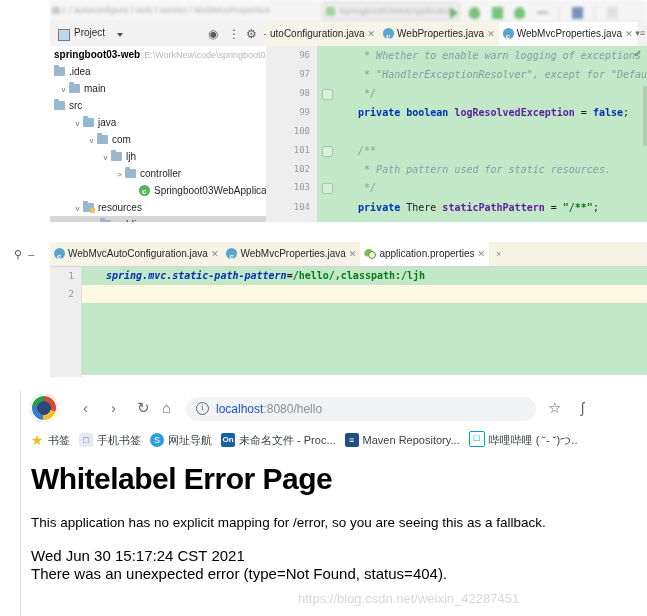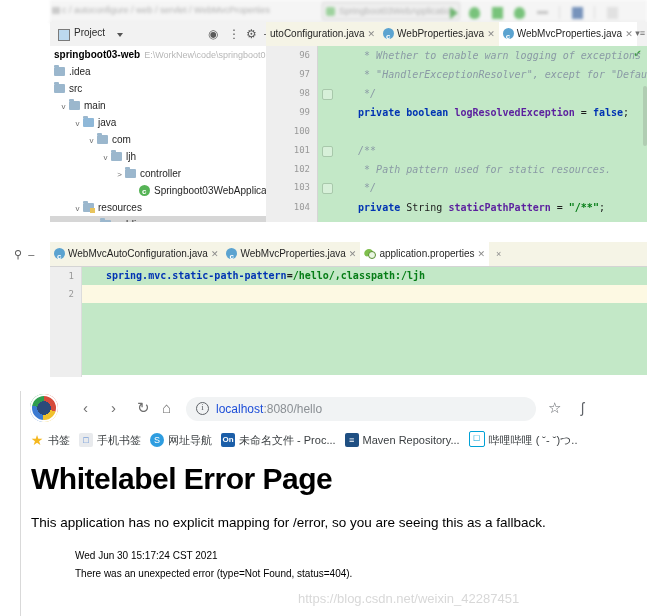--- a/index.html
+++ b/index.html
@@ -420,21 +420,21 @@
   .p2-row.cur   { background: #fdf9e3; }
   .p2-text {
     position: absolute;
     left: 24px; top: 0;
     line-height: 18px;
     font-family: "DejaVu Sans Mono", monospace;
     font-size: 10px;
     white-space: pre;
     font-weight: bold;
   }
-  .p-key { color: #0033b3; }
+  .p-key { color: #0033b3; font-style: italic; }
   .p-eq  { color: #1c1c1c; }
   .p-val { color: #067d17; }
   .p2-fill {
     position: absolute;
     left: 32px; top: 36px;
     width: 565px; height: 72px;
     background: #c3e8c7;
   }
 
   
@@ -578,25 +578,24 @@
   .wl-p1 {
     position: absolute;
     left: 10px; top: 62px;
     font-size: 13.5px;
     color: #000;
     white-space: nowrap;
   }
   .wl-p2 {
     position: absolute;
     left: 10px; top: 94px;
-    font-size: 10px;
+    font-size: 15px;
     color: #000;
     white-space: nowrap;
     line-height: 18px;
-    margin-left: 44px;
   }
   .watermark {
     position: absolute;
     left: 298px; top: 200px;
     font-size: 13px;
     color: #d8d8d8;
     white-space: nowrap;
   }
 </style>
 </head>
@@ -632,25 +631,25 @@
     <span class="hdr-ic" style="left:214px;">–</span>
   </div>
 
   <div class="tree">
     <div class="trow" style="padding-left:4px;">
       <span class="proj-name">springboot03-web</span><span class="proj-path">E:\WorkNew\code\springboot03-web</span>
     </div>
     <div class="trow" style="padding-left:4px;">
       <span class="fold"></span><span>.idea</span>
     </div>
+    <div class="trow" style="padding-left:8px;">
+      <span class="twist">v</span><span class="fold"></span><span>main</span>
+    </div>
     <div class="trow" style="padding-left:4px;">
       <span class="fold"></span><span>src</span>
-    </div>
-    <div class="trow" style="padding-left:8px;">
-      <span class="twist">v</span><span class="fold"></span><span>main</span>
     </div>
     <div class="trow" style="padding-left:22px;">
       <span class="twist">v</span><span class="fold src"></span><span>java</span>
     </div>
     <div class="trow" style="padding-left:36px;">
       <span class="twist">v</span><span class="fold"></span><span>com</span>
     </div>
     <div class="trow" style="padding-left:50px;">
       <span class="twist">v</span><span class="fold"></span><span>ljh</span>
     </div>
@@ -681,21 +680,21 @@
     <div class="ed1-scroll"></div>
 
     <div class="code-line" style="top:0px;"><span class="ln">96</span><span class="src cmt">    * Whether to enable warn logging of exceptions resolved by</span></div>
     <div class="code-line" style="top:19px;"><span class="ln">97</span><span class="src cmt">    * "HandlerExceptionResolver", except for "DefaultHandlerExc</span></div>
     <div class="code-line" style="top:38px;"><span class="ln">98</span><span class="foldmark" style="top:5px;"></span><span class="src cmt">    */</span></div>
     <div class="code-line" style="top:57px;"><span class="ln">99</span><span class="src"><span class="kw">   private </span><span class="kw">boolean </span><span class="fld">logResolvedException </span><span class="pln">= </span><span class="kw">false</span><span class="pln">;</span></span></div>
     <div class="code-line" style="top:76px;"><span class="ln">100</span></div>
     <div class="code-line" style="top:95px;"><span class="ln">101</span><span class="foldmark" style="top:5px;"></span><span class="src cmt">   /**</span></div>
     <div class="code-line" style="top:114px;"><span class="ln">102</span><span class="src cmt">    * Path pattern used for static resources.</span></div>
     <div class="code-line" style="top:132px;"><span class="ln">103</span><span class="foldmark" style="top:5px;"></span><span class="src cmt">    */</span></div>
-    <div class="code-line" style="top:152px;"><span class="ln">104</span><span class="src"><span class="kw">   private </span><span class="pln">String </span><span class="fld">staticPathPattern </span><span class="pln">= </span><span class="str">"/**"</span><span class="pln">;</span></span></div>
+    <div class="code-line" style="top:152px;"><span class="ln">104</span><span class="src"><span class="kw">   private </span><span class="pln">There </span><span class="fld">staticPathPattern </span><span class="pln">= </span><span class="str">"/**"</span><span class="pln">;</span></span></div>
     <div class="code-line" style="top:171px;"><span class="ln">105</span></div>
 
   </div>
 </div>
 
 <div id="prop-panel">
   <div class="p2-left">⚲&nbsp;&nbsp;–</div>
 
   <div class="p2-tabs">
     <span class="etab"><span class="tic"></span><span>WebMvcAutoConfiguration.java</span><span class="tclose">✕</span></span><span class="etab"><span class="tic"></span><span>WebMvcProperties.java</span><span class="tclose">✕</span></span><span class="etab active"><span class="pic"></span><span>application.properties</span><span class="tclose">✕</span></span><span class="etab"><span class="tclose">×</span></span>

